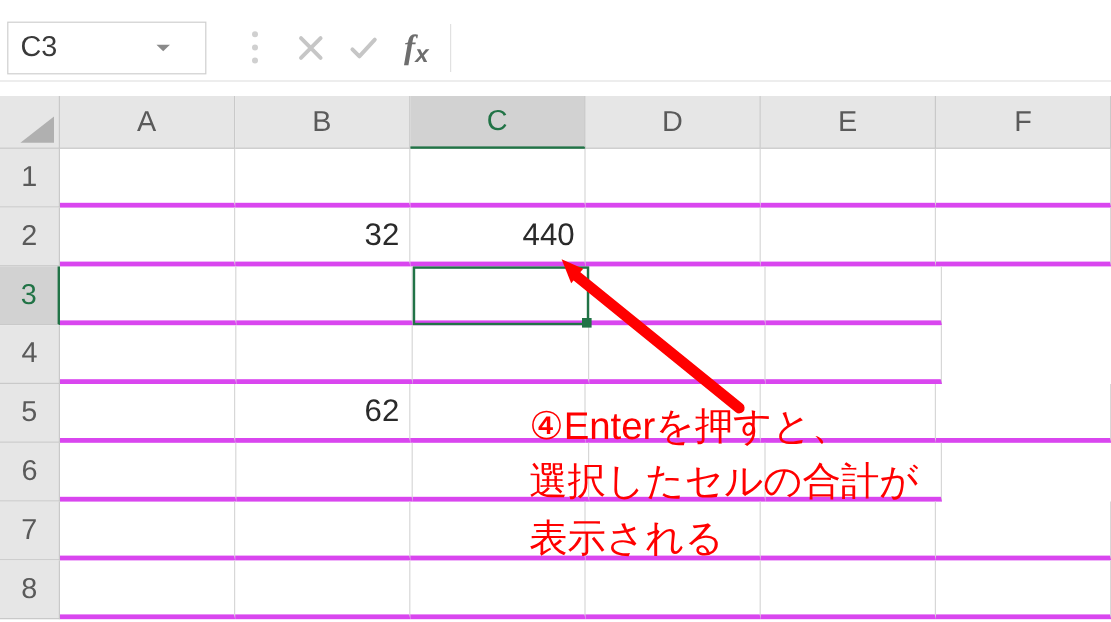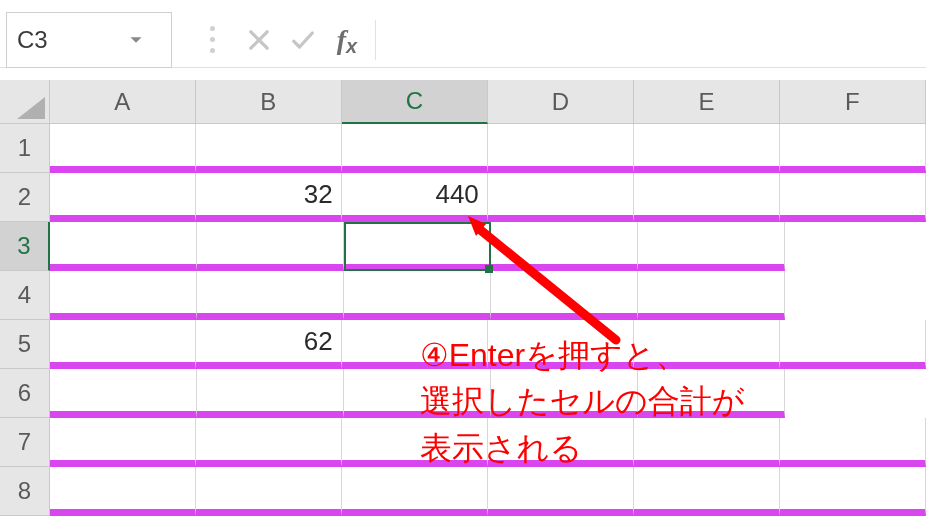--- a/index.html
+++ b/index.html
@@ -2,21 +2,21 @@
 <html><head>
 <meta charset="utf-8">
 <style>
 * { margin:0; padding:0; box-sizing:border-box; font-family:"Helvetica Neue",Arial,"Hiragino Sans","Meiryo",sans-serif; }
 html,body{width:926px;height:518px;background:#fff;overflow:hidden;}
 
 .app{position:relative;width:926px;height:518px;background:#fff;}
 
 
 .fbar{position:absolute;left:0;top:12px;width:926px;height:56px;background:#fff;border-bottom:1px solid #e1e1e1;display:flex;align-items:center;}
-.namebox{margin-left:6px;height:56px;width:166px;border:1px solid #cfcfcf;display:flex;align-items:center;justify-content:space-between;padding:0 26px 0 10px;background:#fff;}
+.namebox{margin-left:6px;height:44px;width:166px;border:1px solid #cfcfcf;display:flex;align-items:center;justify-content:space-between;padding:0 26px 0 10px;background:#fff;}
 .namebox-text{font-size:24px;color:#3a3a3a;}
 .namebox-drop{width:18px;height:18px;display:flex;align-items:center;justify-content:center;}
 .namebox-drop svg{width:14px;height:14px;}
 .sepcol{display:flex;flex-direction:column;justify-content:center;gap:6px;margin:0 22px 0 38px;}
 .sepdot{width:5px;height:5px;border-radius:50%;background:#d0d0d0;}
 .fbtn{width:44px;height:44px;display:flex;align-items:center;justify-content:center;color:#bdbdbd;}
 .fbtn svg{width:28px;height:28px;}
 .fx{font-family:"Times New Roman",serif;font-style:italic;font-size:28px;color:#6e6e6e;margin:0 2px;font-weight:bold;}
 .divv{width:1px;height:40px;background:#e1e1e1;margin:0 6px;}
 .formula-input{flex:1;height:44px;border:none;outline:none;font-size:20px;padding:0 4px;}
@@ -26,21 +26,21 @@
 .colhdr-row{display:flex;height:44px;}
 .corner{width:50px;height:44px;background:#e6e6e6;border-right:1px solid #c9c9c9;border-bottom:1px solid #c9c9c9;position:relative;}
 .corner::after{content:"";position:absolute;right:4px;bottom:4px;width:0;height:0;border-bottom:22px solid #b0b0b0;border-left:28px solid transparent;}
 .colhdr{height:44px;background:#e6e6e6;border-right:1px solid #c9c9c9;border-bottom:1px solid #c9c9c9;display:flex;align-items:center;justify-content:center;font-size:24px;color:#5a5a5a;}
 .colhdr.sel{background:#d2d2d2;border-bottom:2px solid #217346;color:#217346;font-weight:500;}
 .wA{width:147px;}.wB{width:147px;}.wC{width:147px;}.wD{width:147px;}.wE{width:147px;}.wF{width:147px;}
 
 .row{display:flex;height:49px;}
 .rowhdr{width:50px;height:49px;background:#e6e6e6;border-right:1px solid #c9c9c9;border-bottom:1px solid #c9c9c9;display:flex;align-items:center;justify-content:center;font-size:24px;color:#5a5a5a;}
 .rowhdr.sel{background:#d2d2d2;border-right:2px solid #217346;color:#217346;font-weight:500;}
-.cell{height:49px;border-right:1px solid #d7d7d7;border-bottom:7px solid #d946ef;display:flex;align-items:center;justify-content:flex-end;padding:0 8px;font-size:26px;color:#2a2a2a;}
+.cell{height:49px;border-right:1px solid #d7d7d7;border-bottom:4px solid #d946ef;display:flex;align-items:center;justify-content:flex-end;padding:0 8px;font-size:26px;color:#2a2a2a;}
 
 
 .selbox{position:absolute;border:2px solid #217346;pointer-events:none;}
 .selbox .handle{position:absolute;right:-4px;bottom:-4px;width:8px;height:8px;background:#217346;}
 
 
 .callout{position:absolute;color:#ff0000;font-size:32px;line-height:1.45;font-weight:500;}
 .arrow{position:absolute;pointer-events:none;}
 </style>
 </head>
@@ -164,17 +164,17 @@
       <div class="handle"></div>
     </div>
   </div>
 
   <svg class="arrow" style="left:456px;top:210px;width:200px;height:140px" viewBox="0 0 200 140">
     <defs></defs>
     <polygon points="12,6 30,14 20,26" fill="#ff0000"></polygon>
     <path d="M22 18 L160 130" stroke="#ff0000" stroke-width="9" stroke-linecap="round"></path>
   </svg>
 
-  <div class="callout" style="left:420px;top:332px;white-space:pre-line">④Enterを押すと、
+  <div class="callout" style="left:441px;top:332px;white-space:pre-line">④Enterを押すと、
 選択したセルの合計が
 表示される</div>
 
 </div>
 
 </body></html>

